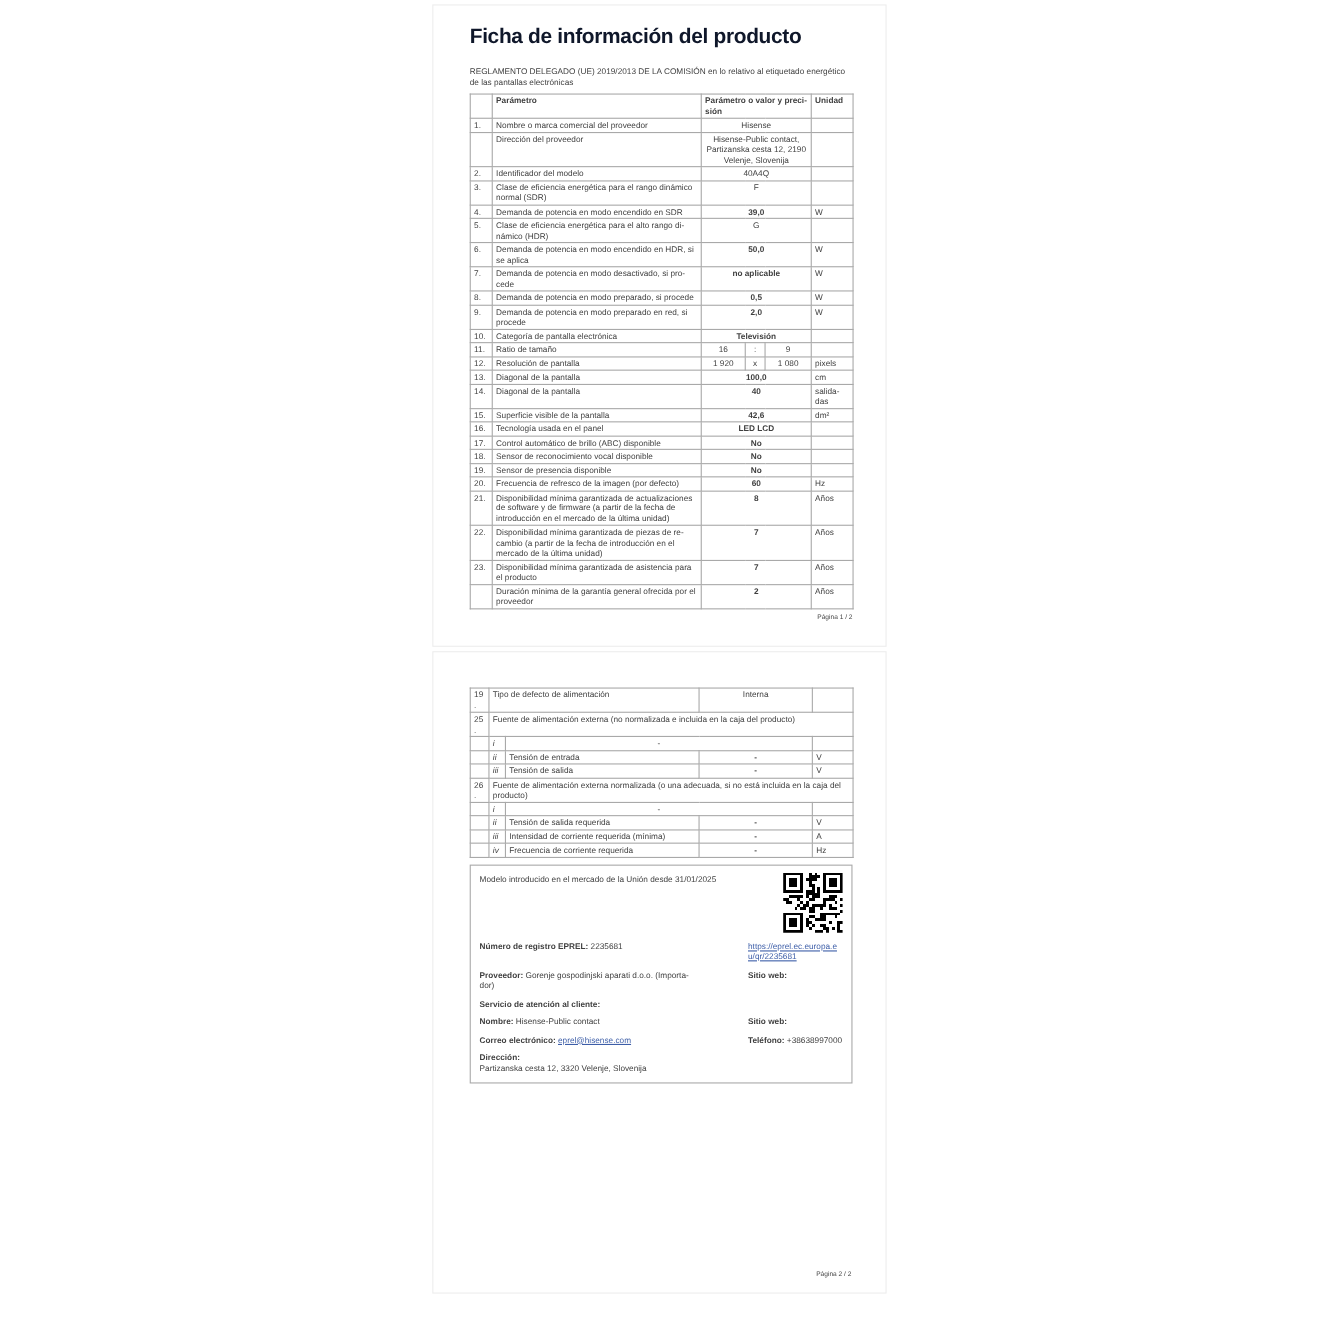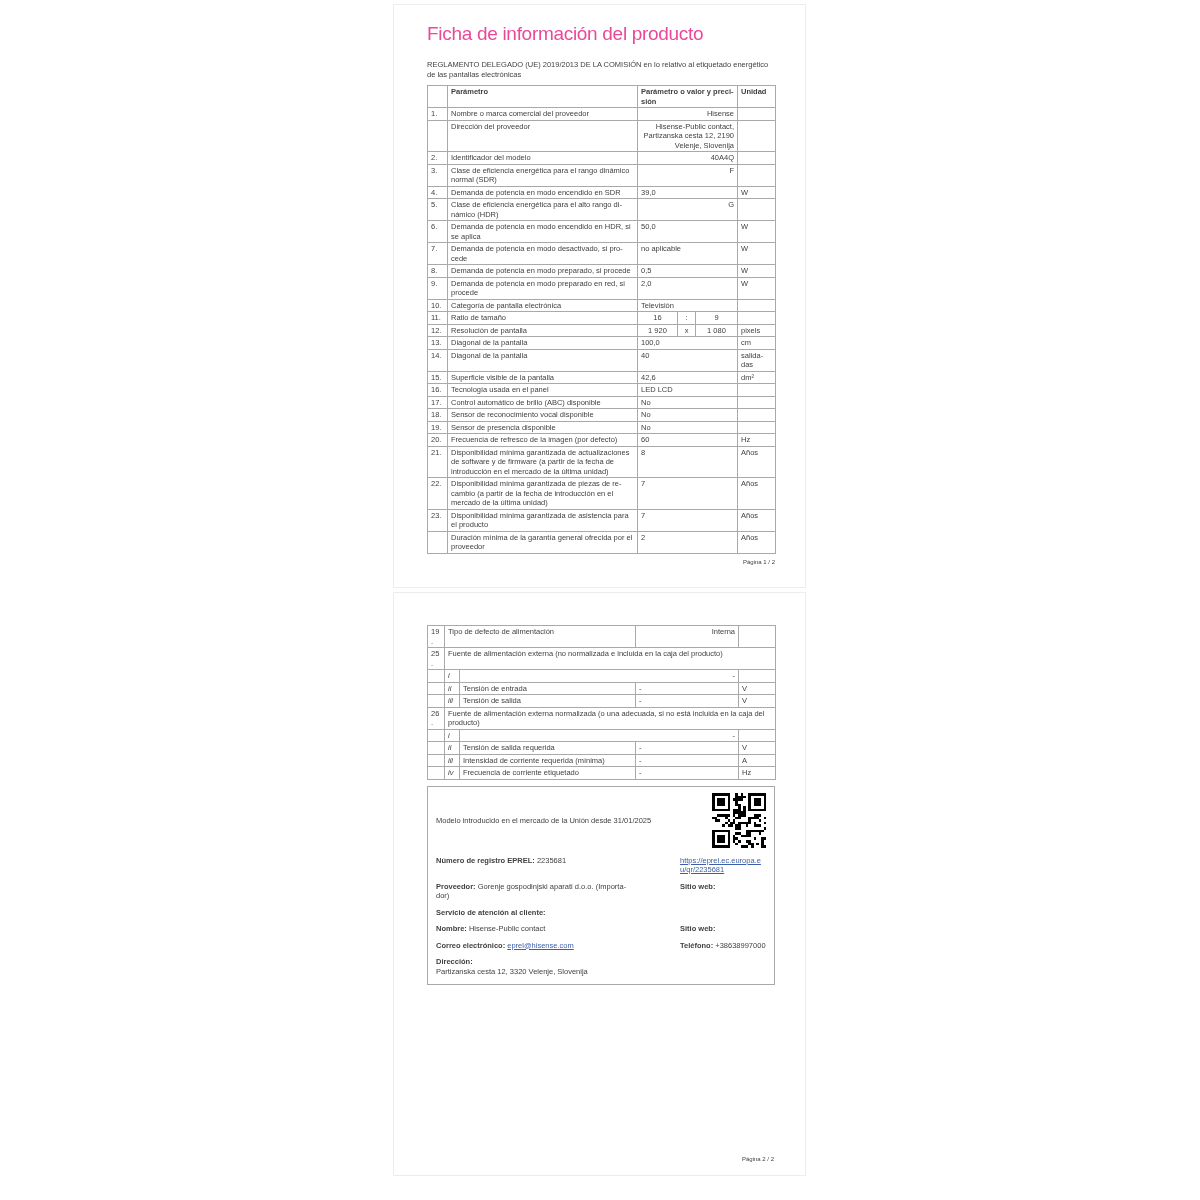--- a/index.html
+++ b/index.html
@@ -8,39 +8,39 @@
     font-family:"Liberation Sans",sans-serif;color:#3f3f3f;
     -webkit-font-smoothing:antialiased;
   }
   .page{
     position:absolute;left:393px;width:413px;height:584px;
     background:#fff;border:1px solid #ededed;box-sizing:border-box;
   }
   #page1{top:4px;padding:18px 30px 0 33px;}
   #page2{top:592px;padding:32px 30px 0 33px;}
   h1{
-    margin:0 0 3px 0;font-size:19px;line-height:21px;font-weight:normal;
-    letter-spacing:-0.3px;color:#ec4899;
+    margin:0 0 3px 0;font-size:19px;line-height:21px;font-weight:bold;
+    letter-spacing:-0.3px;color:#0f172a;
   }
   .subtitle{margin:16px 0 6px 0;font-size:7.5px;line-height:9.5px;color:#3f3f3f;}
   table{border-collapse:collapse;width:348px;font-size:7.5px;line-height:9.5px;table-layout:fixed;}
   td,th{border:1px solid #a9a9a9;padding:1px 3px;vertical-align:top;word-wrap:break-word;}
   th{text-align:left;font-weight:bold;}
   td.num{padding-left:3px;}
-  td.vr{text-align:left;}
-  td.vl{text-align:right;}
+  td.vr{text-align:center;font-weight:bold;}
+  td.vl{text-align:center;}
   td.c{text-align:center;}
   td.roman{font-style:italic;}
   .footer{font-size:6px;line-height:8px;text-align:right;margin-top:4px;color:#3f3f3f;}
   .footer2{position:absolute;right:31px;bottom:12px;font-size:6px;line-height:8px;color:#3f3f3f;}
   .infobox{
     border:1px solid #a9a9a9;margin-top:6px;width:348px;box-sizing:border-box;
     padding:6px 8px 8px 8px;font-size:7.5px;line-height:9.5px;
   }
-  .ib-top{display:flex;justify-content:space-between;margin-bottom:8px;align-items:center;}
+  .ib-top{display:flex;justify-content:space-between;margin-bottom:8px;}
   .ib-top .model{width:278px;padding-top:2px;}
   .ib-row{display:flex;margin-bottom:7px;gap:39px;}
   .ib-left{width:205px;padding-right:8px;box-sizing:border-box;}
   .ib-right{flex:1;}
   .b{font-weight:bold;}
   a.lnk{color:#3d5ea8;text-decoration:underline;word-break:break-all;cursor:pointer;}
   #qr{display:block;}
 </style>
 </head>
 <body>
@@ -289,21 +289,21 @@
           <tr>
             <td class="num"></td>
             <td class="roman">iii</td>
             <td>Intensidad de corriente requerida (mínima)</td>
             <td class="vr">-</td>
             <td>A</td>
           </tr>
           <tr>
             <td class="num"></td>
             <td class="roman">iv</td>
-            <td>Frecuencia de corriente etiquetado</td>
+            <td>Frecuencia de corriente requerida</td>
             <td class="vr">-</td>
             <td>Hz</td>
           </tr>
         </tbody>
     </table>
 
     <div class="infobox">
       <div class="ib-top">
         <span class="model">Modelo introducido en el mercado de la Unión desde 31/01/2025</span>
         <svg id="qr" width="55" height="55" viewBox="0 0 21 21" shape-rendering="crispEdges">

